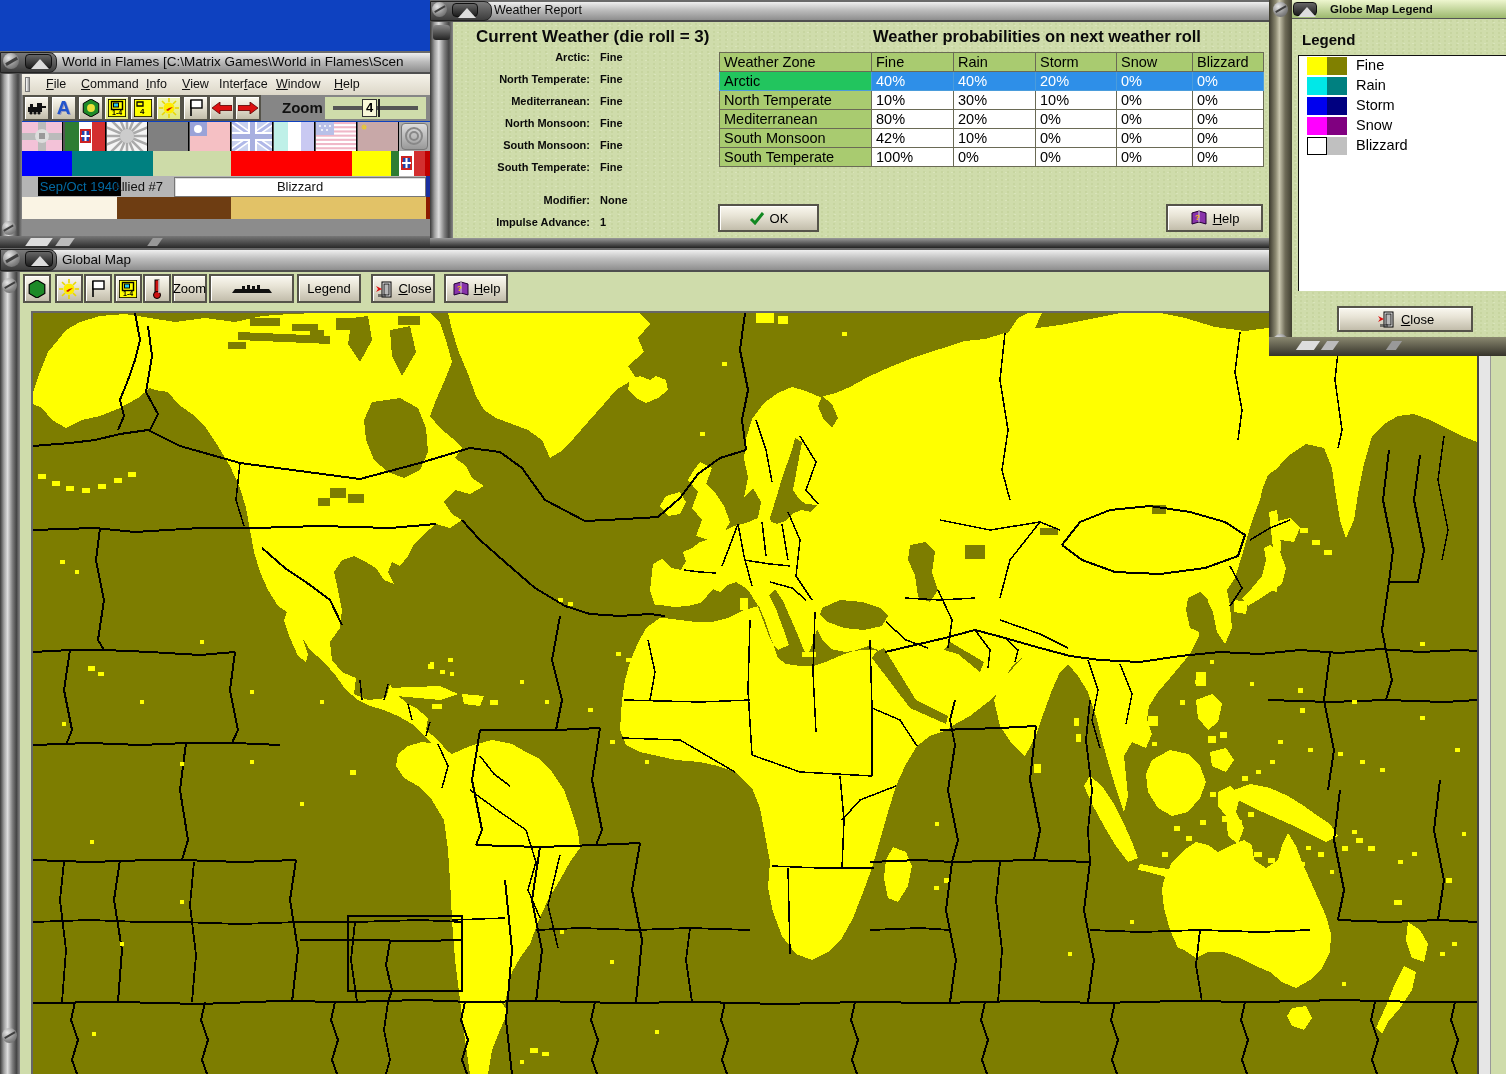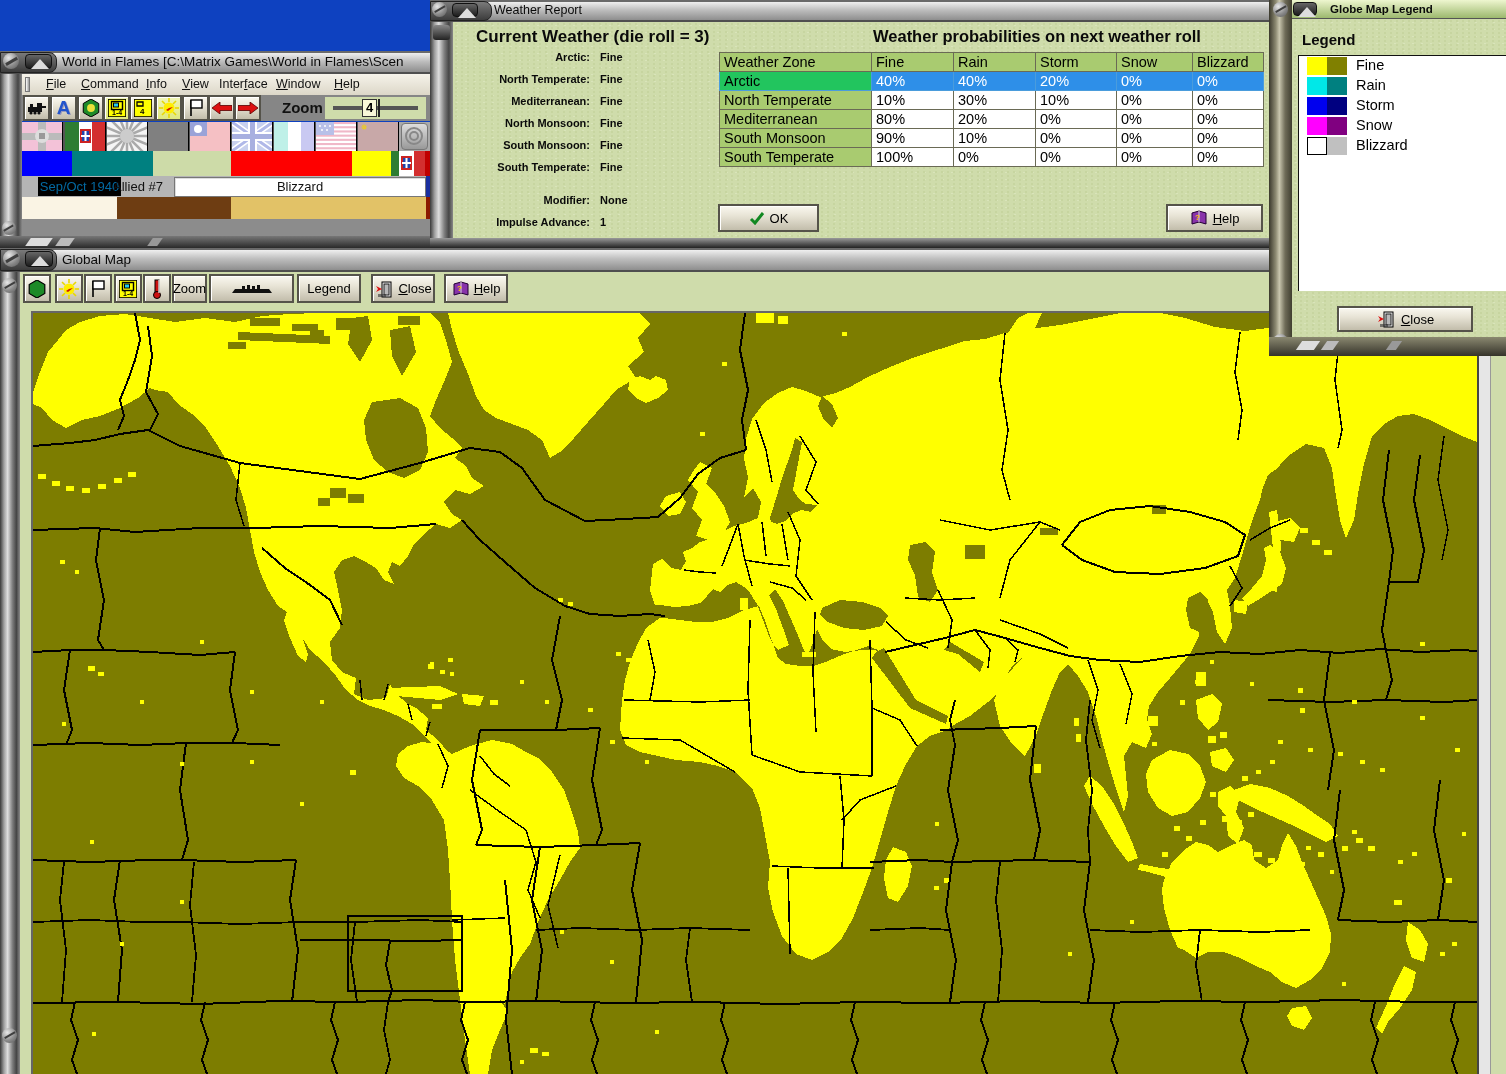--- a/index.html
+++ b/index.html
@@ -692,21 +692,21 @@
         <tr>
           <td class="hd">Mediterranean</td>
           <td class="wh">80%</td>
           <td class="wh">20%</td>
           <td class="wh">0%</td>
           <td class="wh">0%</td>
           <td class="wh">0%</td>
         </tr>
         <tr>
           <td class="hd">South Monsoon</td>
-          <td class="wh">90%</td>
+          <td class="wh">42%</td>
           <td class="wh">10%</td>
           <td class="wh">0%</td>
           <td class="wh">0%</td>
           <td class="wh">0%</td>
         </tr>
         <tr>
           <td class="hd">South Temperate</td>
           <td class="wh">100%</td>
           <td class="wh">0%</td>
           <td class="wh">0%</td>

